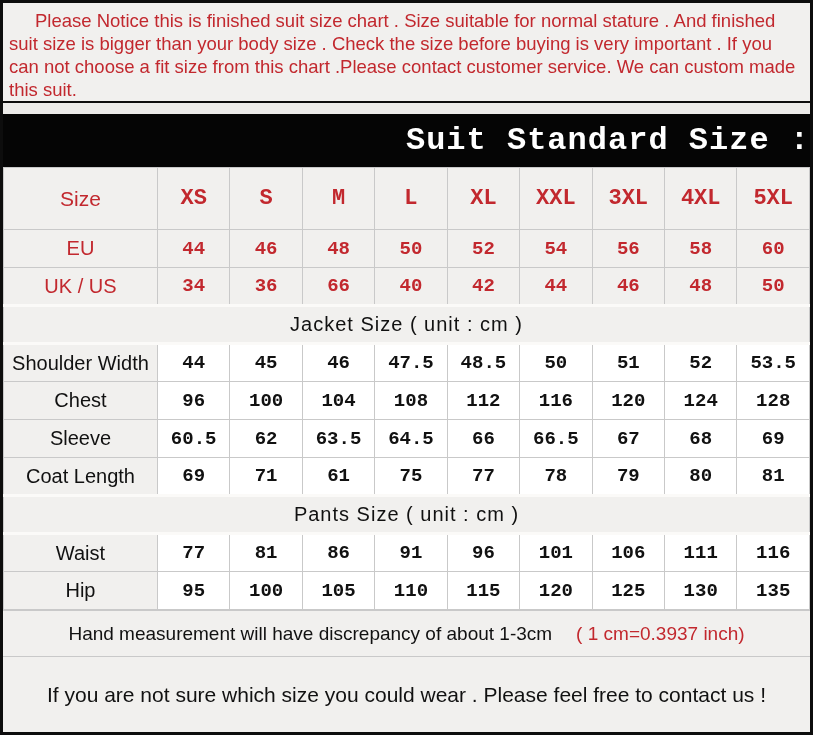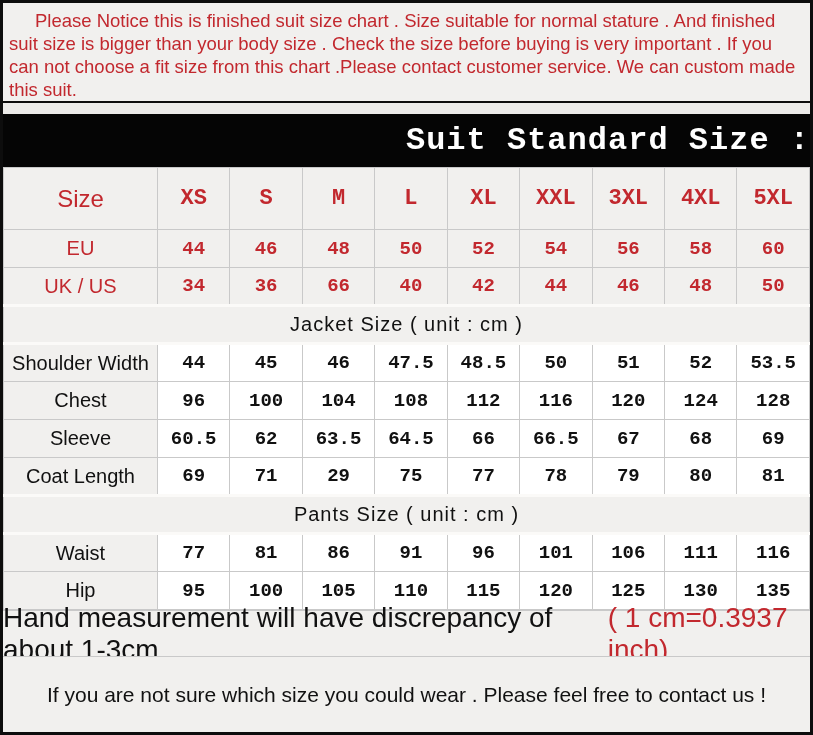--- a/index.html
+++ b/index.html
@@ -37,32 +37,32 @@
   col.cn{width:8.99%;}
   .size-table td{
     border:1px solid var(--grid);
     text-align:center;vertical-align:middle;padding:0;
     background:var(--bg-light);color:var(--ink);
   }
   .size-table tr{height:38px;}
   .size-table tr.header-row{height:62px;}
   .num{font-family:"Liberation Mono",monospace;font-weight:bold;font-size:19px;}
   .red{color:var(--red) !important;}
-  .size-hd{font-size:24px;}
+  .size-hd{font-size:21px;}
   .size-hd-num{font-size:22px;}
   .first-col{font-size:20px;}
   td.val-white{background:var(--cell-white);}
   td.section-td{
     font-size:20px;letter-spacing:1px;
     border-top:3px solid #fbfaf8;border-bottom:3px solid #fbfaf8;
   }
   .footer-note{
     height:45px;flex:0 0 45px;border-top:1px solid var(--grid);
     display:flex;align-items:center;justify-content:center;gap:24px;
-    font-size:28px;color:var(--ink);background:var(--bg-light);
+    font-size:19px;color:var(--ink);background:var(--bg-light);
   }
   .footer-note .conv{color:var(--red);}
   .contact-note{
     flex:1;border-top:1px solid var(--grid);
     display:flex;align-items:center;justify-content:center;
     font-size:21px;color:var(--ink);background:var(--bg-light);text-align:center;
   }
 </style>
 </head>
 <body>
@@ -163,21 +163,21 @@
           <td class="num val-white">66</td>
           <td class="num val-white">66.5</td>
           <td class="num val-white">67</td>
           <td class="num val-white">68</td>
           <td class="num val-white">69</td>
         </tr>
         <tr>
           <td class="first-col">Coat Length</td>
           <td class="num val-white">69</td>
           <td class="num val-white">71</td>
-          <td class="num val-white">29</td>
+          <td class="num val-white">61</td>
           <td class="num val-white">75</td>
           <td class="num val-white">77</td>
           <td class="num val-white">78</td>
           <td class="num val-white">79</td>
           <td class="num val-white">80</td>
           <td class="num val-white">81</td>
         </tr>
         <tr>
           <td class="section-td" colspan="10">Pants Size ( unit : cm )</td>
         </tr>

